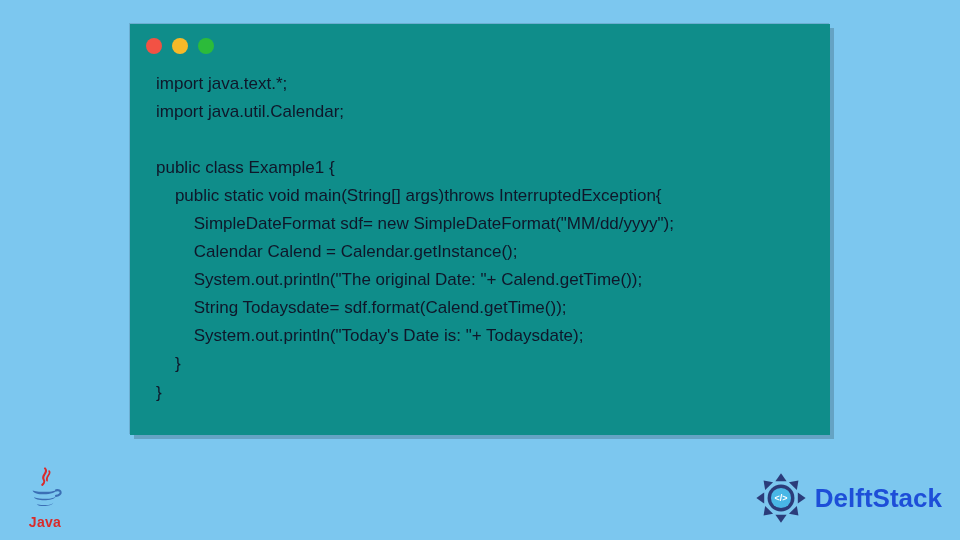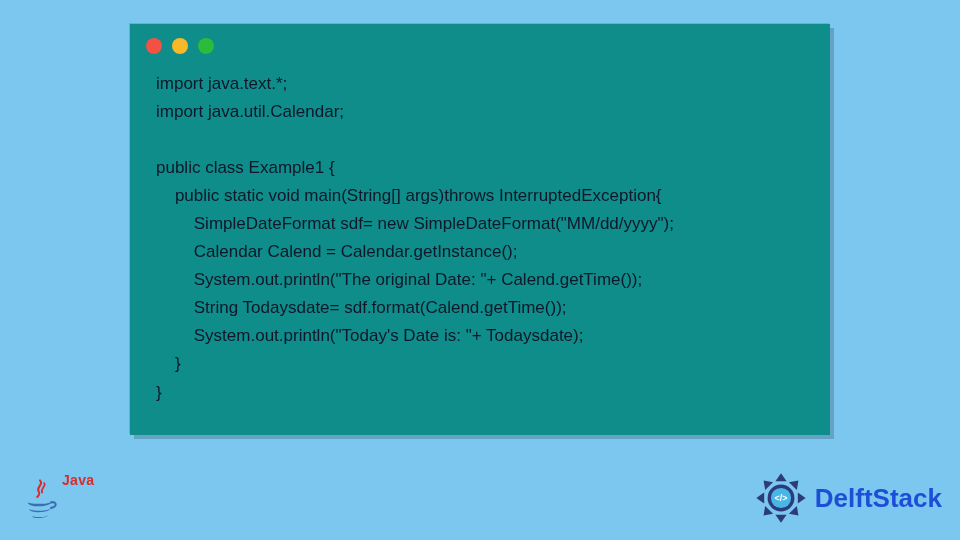--- a/index.html
+++ b/index.html
@@ -42,20 +42,22 @@
     padding: 8px 26px 8px 26px;
     font-family: Arial, Helvetica, sans-serif;
     white-space: pre;
   }
   .java-logo {
     position: absolute;
     left: 18px;
     bottom: 10px;
     width: 54px;
     display: flex;
+    flex-direction: column;
+    align-items: center;
   }
   .java-logo svg { width: 44px; height: 50px; }
   .java-word {
     font-size: 14px;
     color: #d92b2b;
     font-weight: bold;
     letter-spacing: 0.3px;
     margin-top: -4px;
   }
   .delft-logo {

